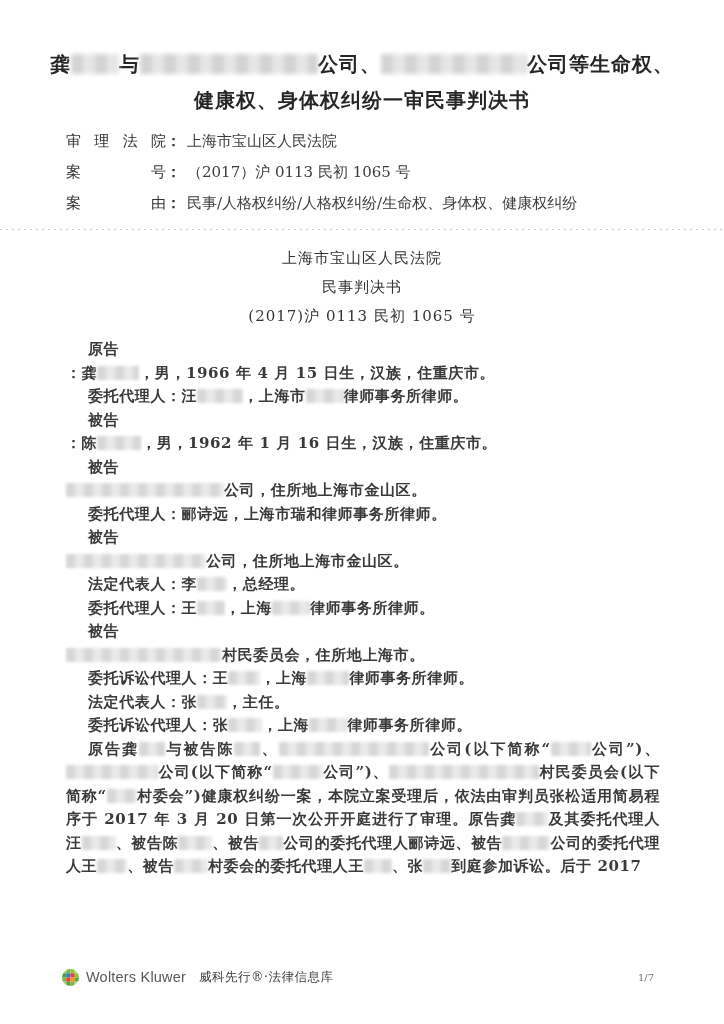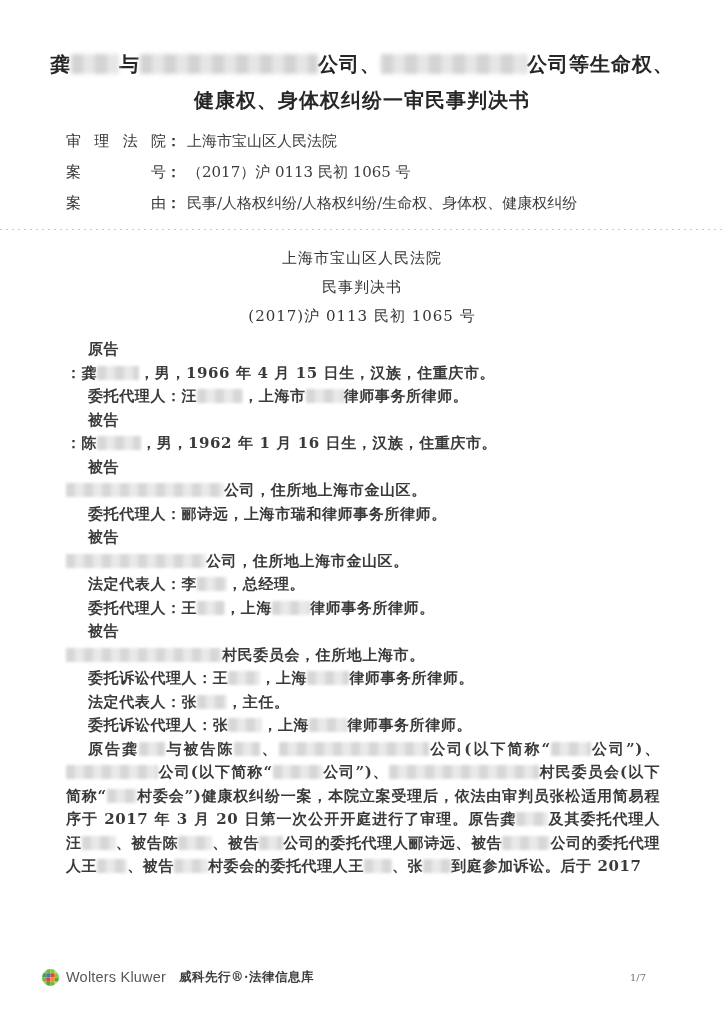--- a/index.html
+++ b/index.html
@@ -52,32 +52,32 @@
     border-radius:1px;filter:blur(1.6px);
     vertical-align:-2px;
   }
   .redact-lg{
     height:20px;
     background:repeating-linear-gradient(90deg,#d3d3d3 0 12px,#e6e6e6 12px 24px);
     vertical-align:-3px;filter:blur(2px);
   }
   
   .footer{
-    position:absolute;left:0;right:8px;top:954px;height:46px;
+    position:absolute;left:0;right:0;top:954px;height:46px;
     background:#ffffff;display:flex;align-items:center;
-    padding:0 64px 0 42px;box-sizing:border-box;
+    padding:0 64px 0 62px;box-sizing:border-box;
   }
   .wk-logo{width:17px;height:17px;flex:0 0 auto;}
   .wk-brand{
     margin-left:7px;
     font-family:"Liberation Sans","DejaVu Sans",sans-serif;
     font-size:14.5px;color:#57585a;letter-spacing:0.2px;
   }
   .wk-product{
-    margin-left:13px;font-size:12.5px;font-weight:700;color:#3d3d3d;
+    margin-left:13px;font-size:12.5px;font-weight:400;color:#3d3d3d;
     letter-spacing:0.5px;
   }
   .page-number{
     margin-left:auto;font-size:10px;color:#737373;
     font-family:"DejaVu Serif","Liberation Serif",serif;
     padding-right:6px;
   }
 </style>
 </head>
 <body>

